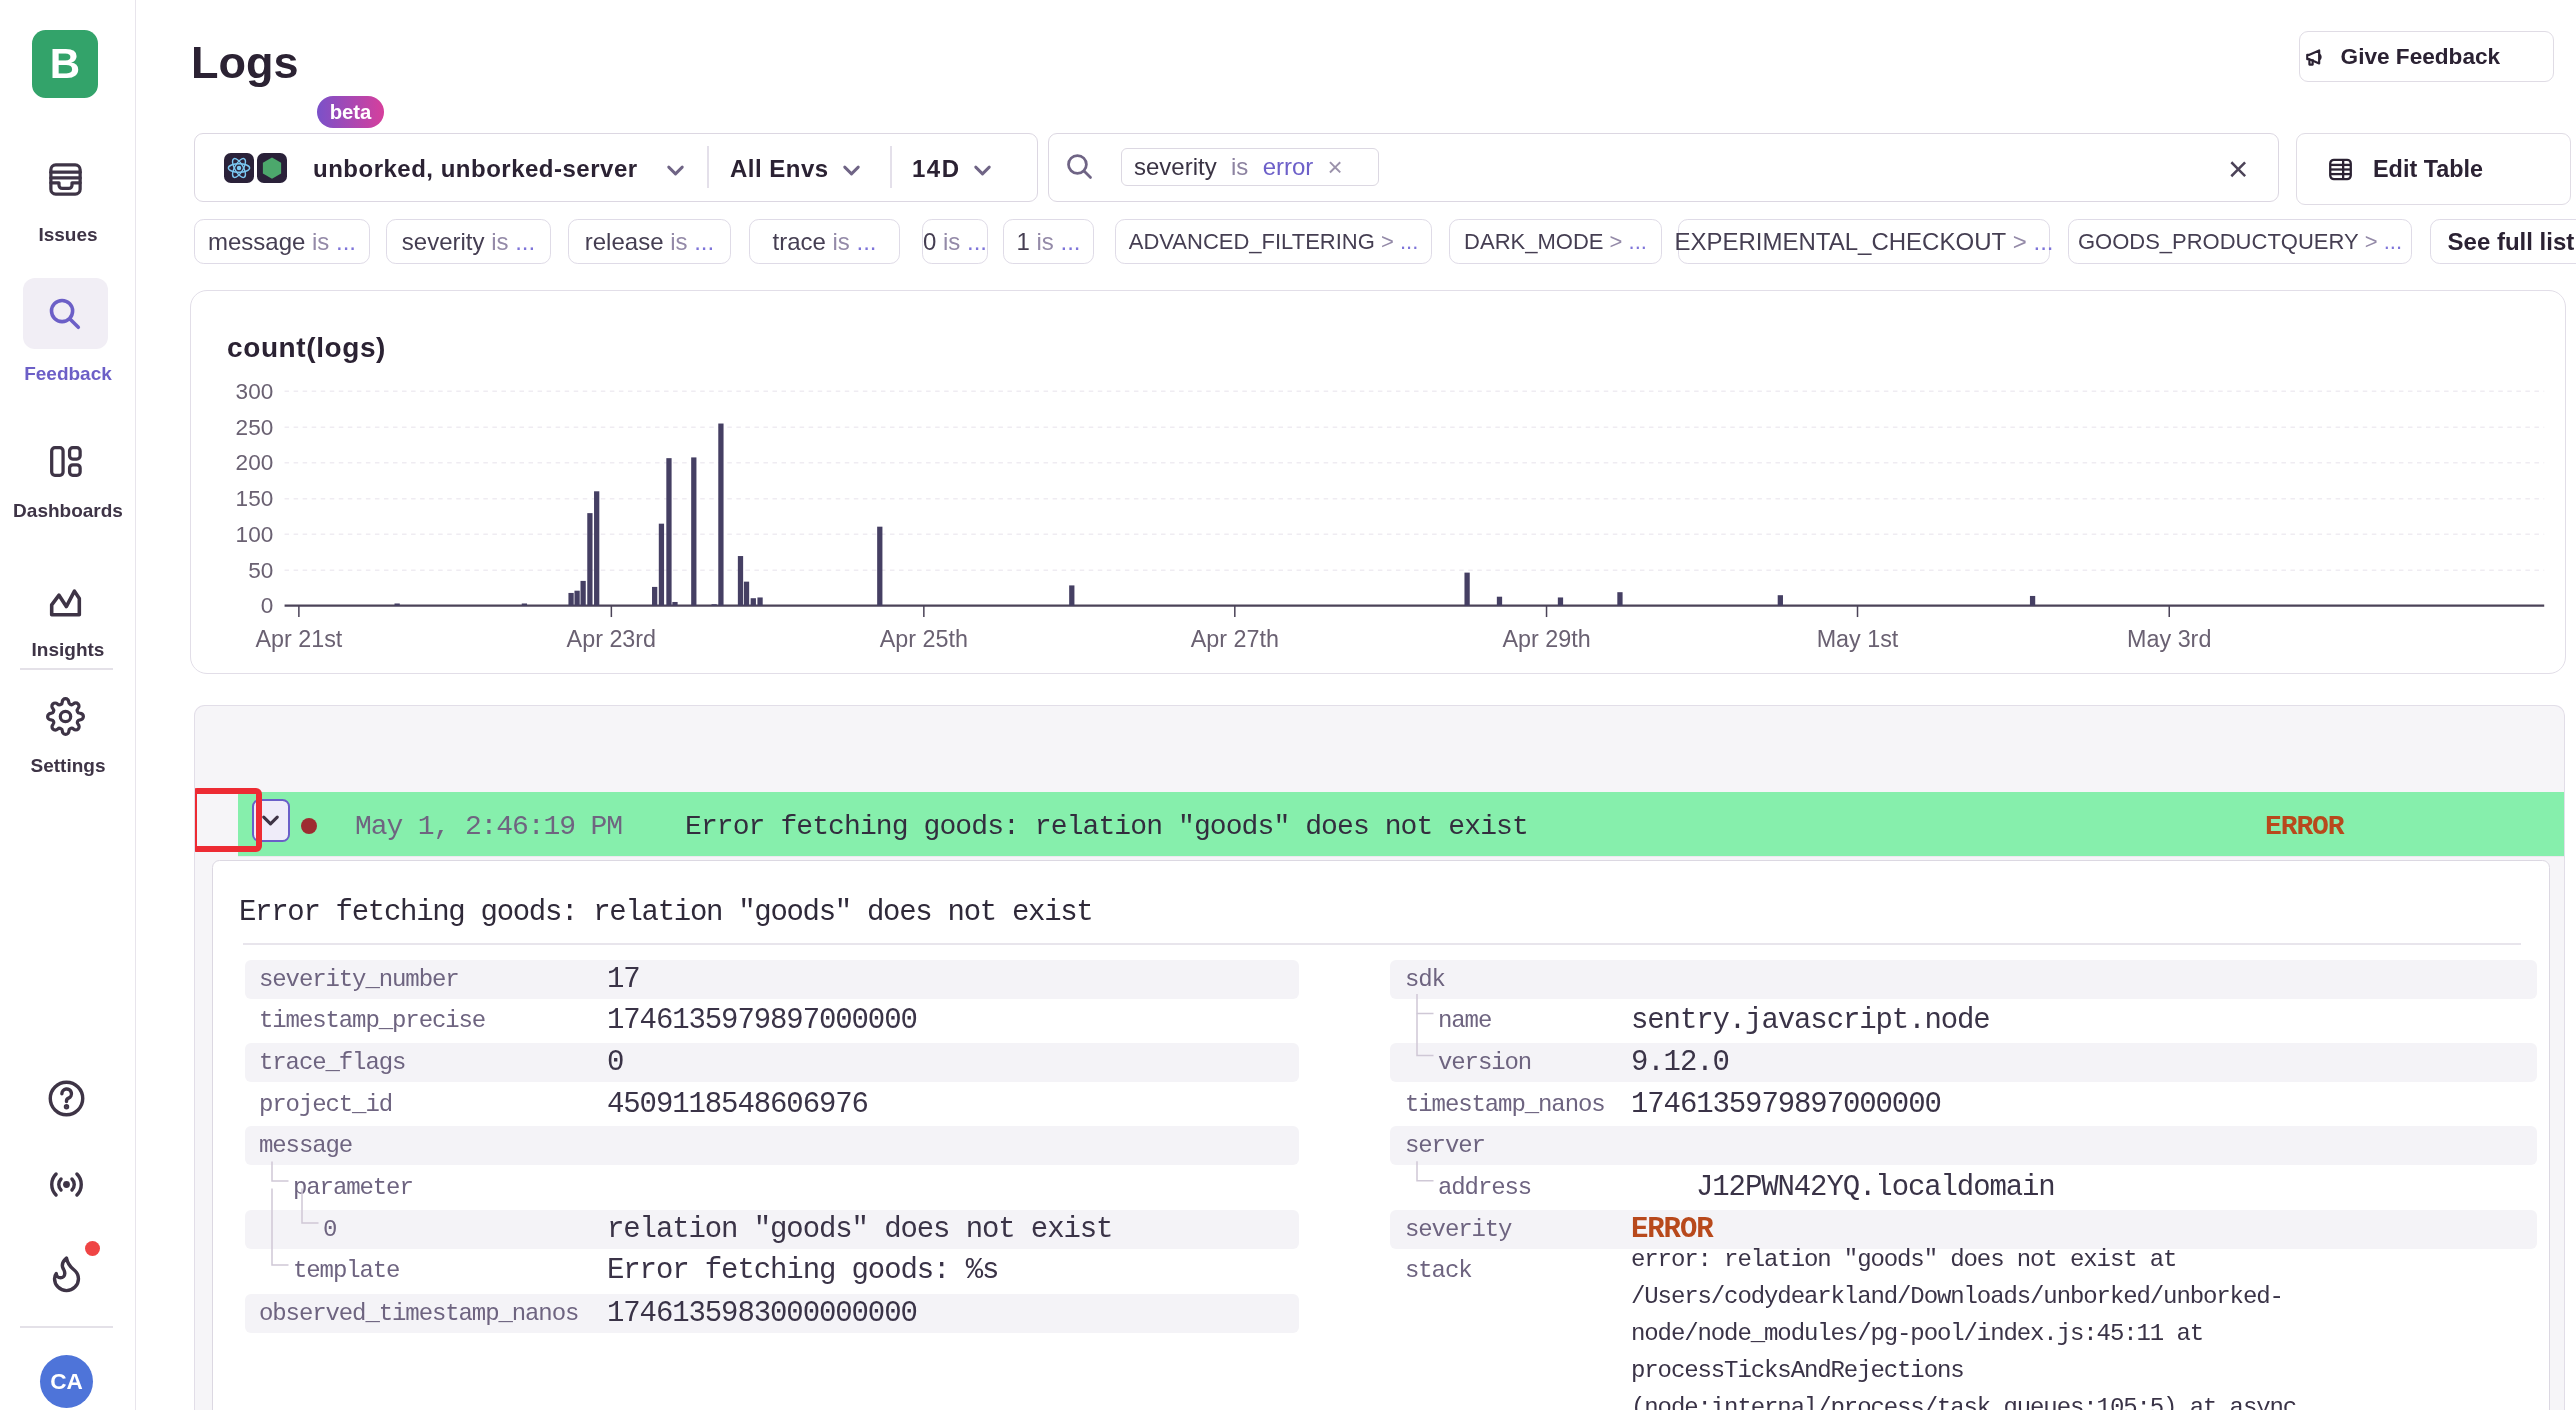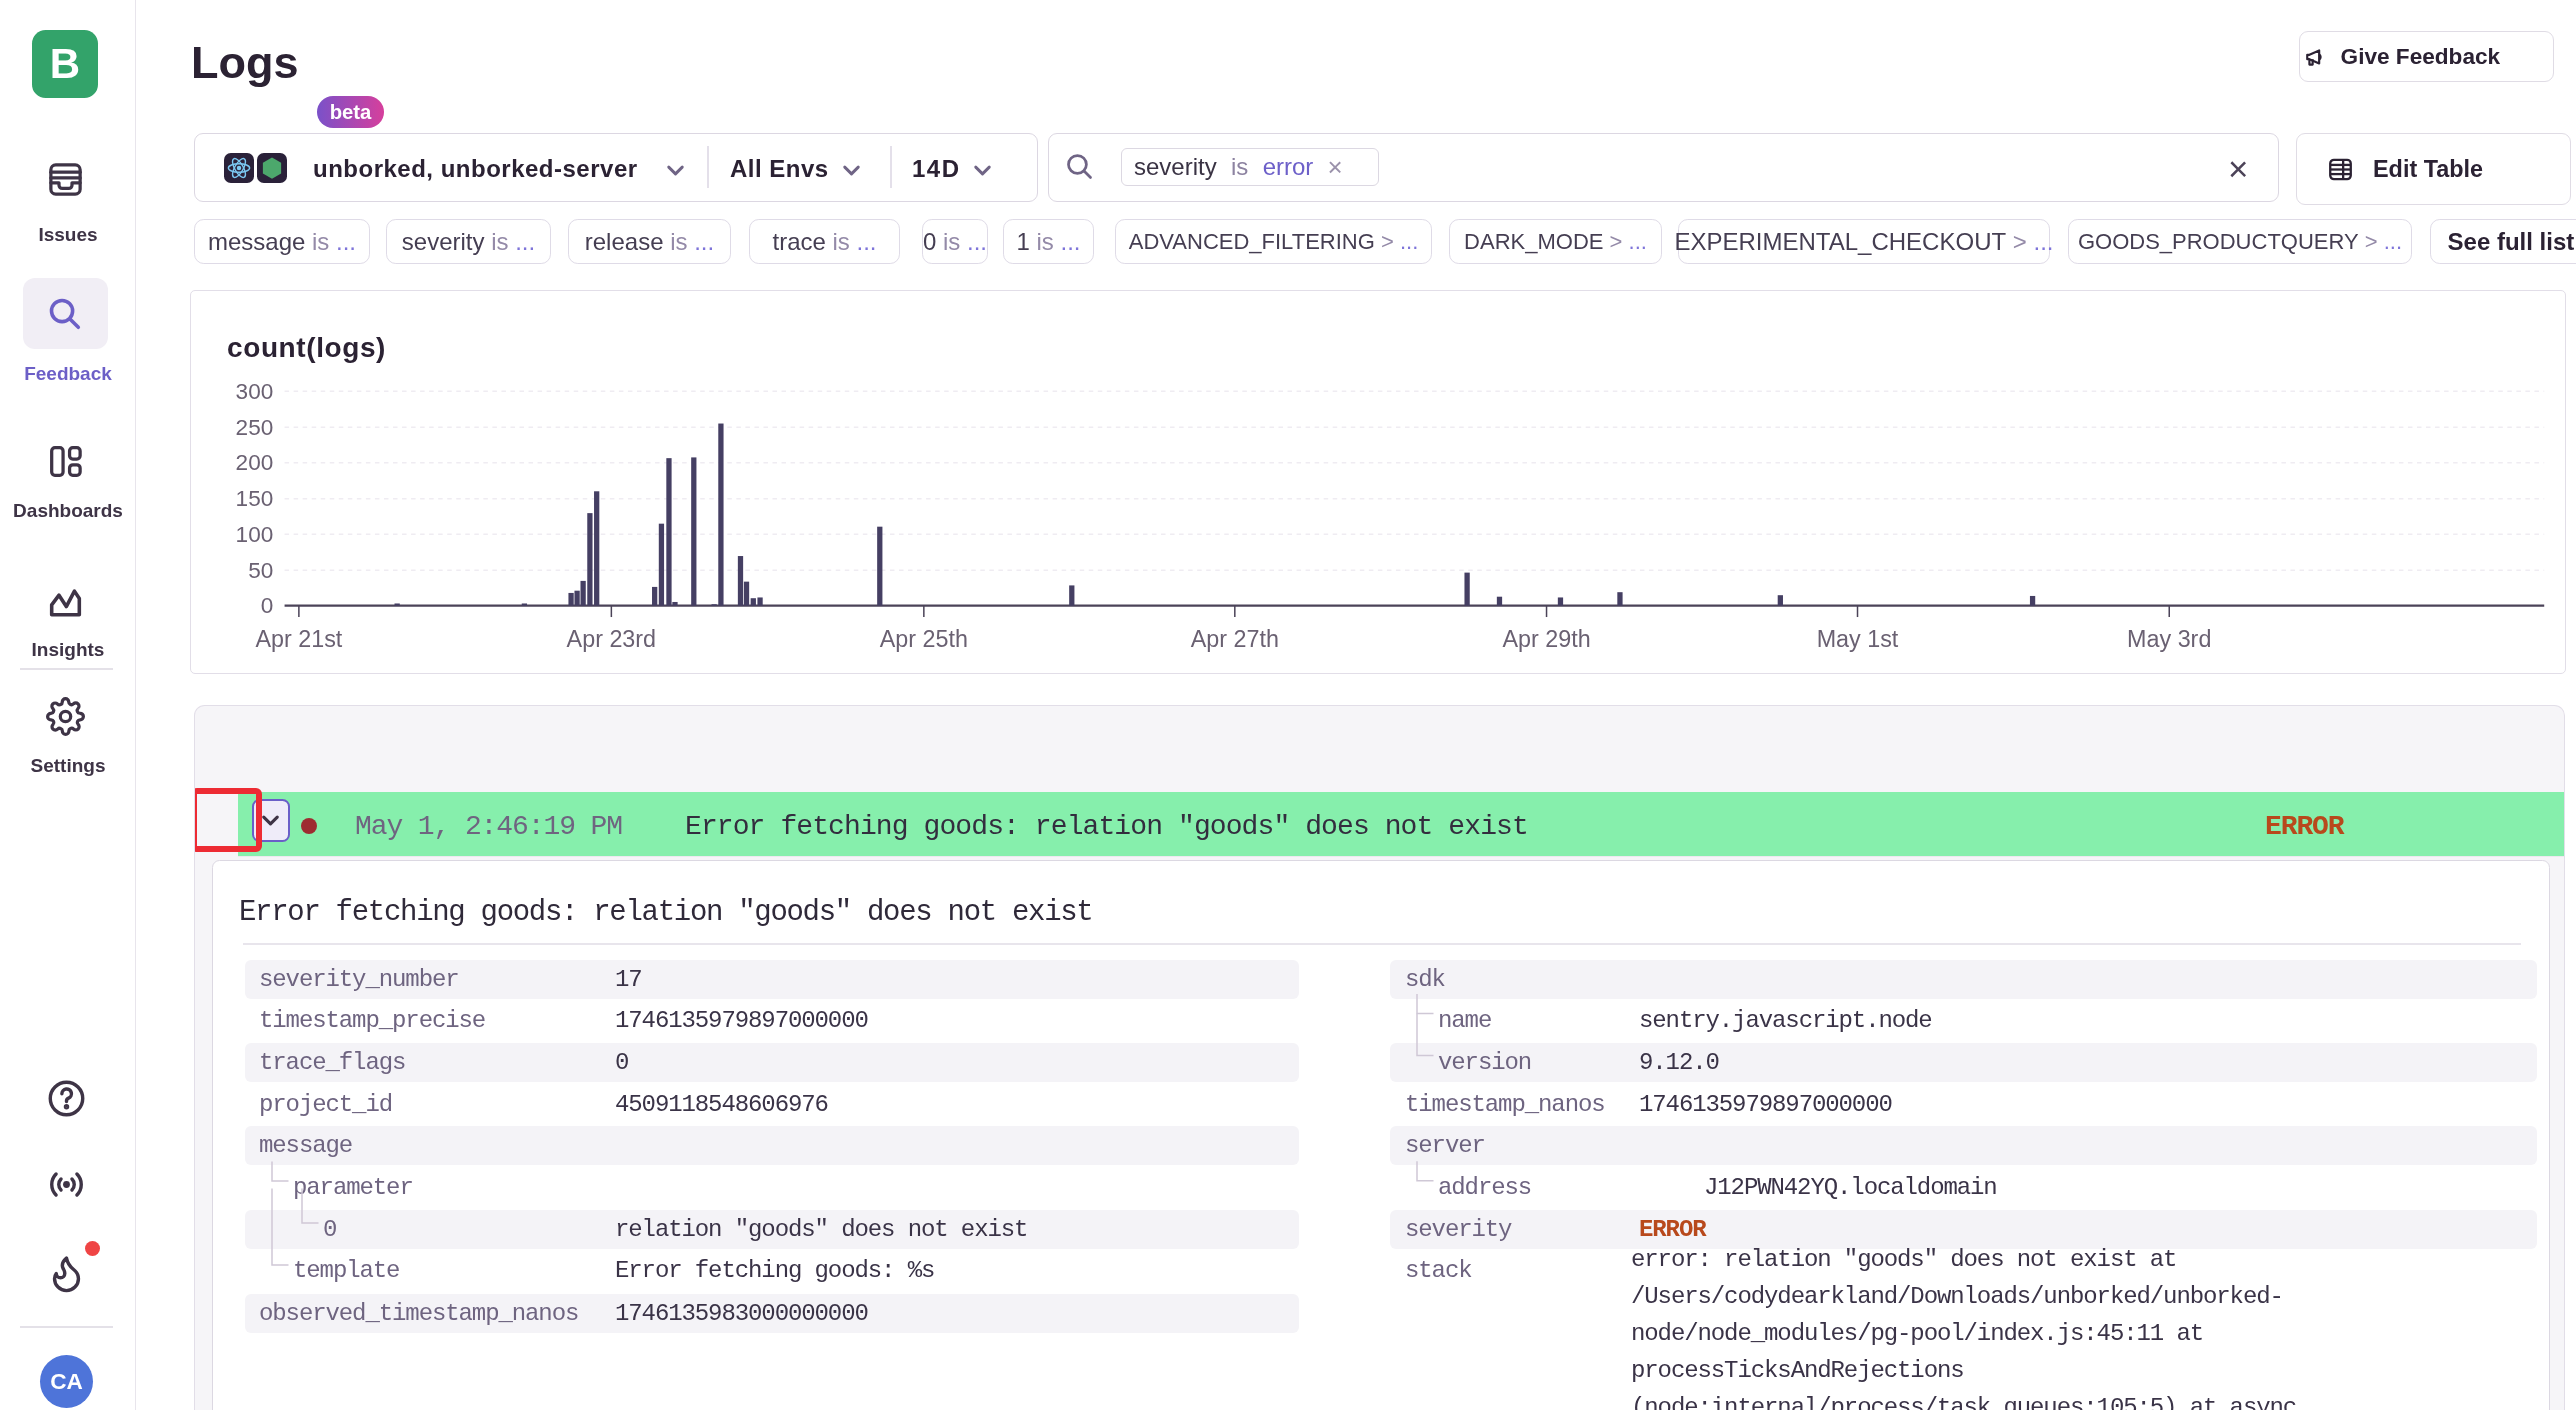--- a/index.html
+++ b/index.html
@@ -30,38 +30,38 @@
 
   
   .chip { position:absolute; top:219px; height:45px; background:#fff; border:1.5px solid #DFDBE7;
     border-radius:9.8px; font-size:24px; color:#453E52; display:flex; align-items:center;
     justify-content:center; white-space:nowrap; }
   .chip .dim { color:#948AA8; }
   .chip .dots { color:#7E74D9; }
 
   
   #chart { position:absolute; left:190px; top:290px; width:2376px; height:384px;
-    border:1.5px solid #E2DEE8; border-radius:5px; background:#fff; }
+    border:1.5px solid #E2DEE8; border-radius:17px; background:#fff; }
 
   
   #table { position:absolute; left:194px; top:705px; width:2371px; height:705px;
     border:1.5px solid #E2DEE8; border-radius:10.6px 10.6px 0 0; border-bottom:none; background:#F6F5F8; overflow:hidden; }
   #thead { position:absolute; left:0; top:0; width:100%; height:86px; background:#F7F6F9;
     border-bottom:1.5px solid #E7E4EA; }
   .th { position:absolute; top:30px; font-size:19px; font-weight:700; letter-spacing:0.8px; color:#6C5F7B; }
   #row1 { position:absolute; left:0; top:86px; width:100%; height:65px; background:#86efac;
     border-bottom:1.5px solid #ECE9EF;margin-left:43px; }
 
   
   #card { position:absolute; left:212px; top:860px; width:2338px; height:603px;
     background:#fff; border:1.5px solid #DCD8E2; border-radius:7.5px; }
   .kv { position:absolute; height:39px; display:flex; align-items:center; }
   .stripe { background:#F4F3F7; border-radius:6px; }
   .key { font-family:"Liberation Mono", monospace; font-size:24px; letter-spacing:-1.1px; color:#6E6480; }
-  .val { position:absolute; font-family:"Liberation Mono", monospace; font-size:24px; letter-spacing:-1.1px; color:#3A3347;margin-left:8px; }
+  .val { position:absolute; font-family:"Liberation Mono", monospace; font-size:29px; letter-spacing:-1.1px; color:#3A3347; }
 </style>
 </head>
 <body>
 
 <div id="sidebar">
   <div class="abs" style="left:32px;top:30px;width:66px;height:68px;border-radius:13.6px;background:#33A36A;
        color:#fff;font-size:42px;font-weight:700;text-align:center;line-height:68px;">B</div>
 
   <svg class="navico" style="top:160px" width="39" height="39" viewBox="0 0 24 24" fill="none" stroke="#3E3446" stroke-width="2" stroke-linecap="round" stroke-linejoin="round">
     <rect x="3" y="3" width="18" height="18" rx="3"></rect>

